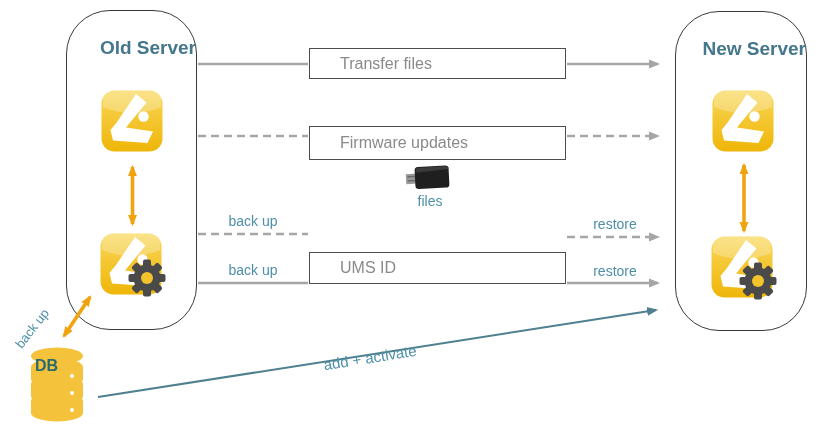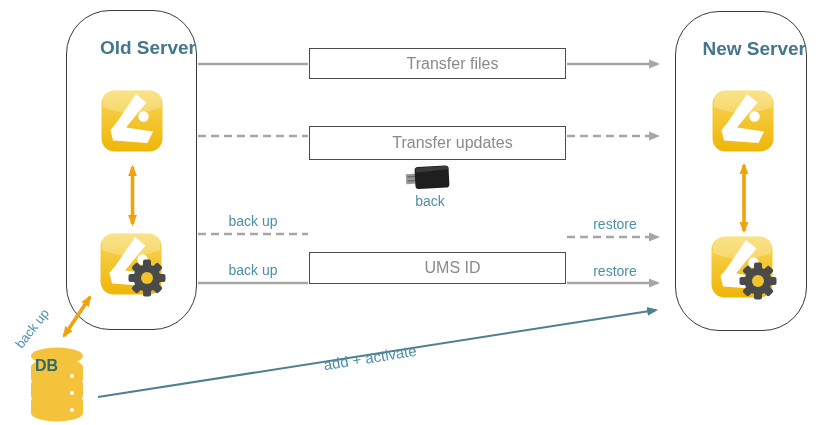--- a/index.html
+++ b/index.html
@@ -5,21 +5,21 @@
   html,body{margin:0;padding:0;background:#fff;}
   .canvas{position:relative;width:830px;height:425px;background:#ffffff;
           font-family:"Liberation Sans",sans-serif;overflow:hidden;}
 
   .server-box{position:absolute;background:#fff;border:1.6px solid #3a3a3a;border-radius:44px;box-sizing:border-box;}
   .server-box.old{left:66px;top:10px;width:131px;height:320px;}
   .server-box.new{left:675px;top:11px;width:132px;height:320px;}
   .server-title{margin-top:26px;text-align:right;font-size:19px;font-weight:bold;color:#44768C;padding-left:16px;}
 
   .step-box{position:absolute;left:309px;width:257px;background:#fff;border:1.2px solid #4c4c4c;
-            box-sizing:border-box;display:flex;align-items:center;justify-content:center;
+            box-sizing:border-box;display:flex;align-items:center;
             font-size:16px;color:#8a8a8a;padding-left:30px;}
   .step-transfer{top:48px;height:31px;}
   .step-firmware{top:126px;height:34px;}
   .step-ums{top:214px;height:32px;margin-top:38px;}
   .step-config{top:262px;height:30px;}
 
   .small-label{position:absolute;font-size:14px;color:#4E8FA8;text-align:center;white-space:nowrap;}
   .lbl-backup-ums{left:199px;width:108px;top:213px;}
   .lbl-backup-cfg{left:199px;width:108px;top:262px;}
   .lbl-restore-ums{left:569px;width:92px;top:216px;}
@@ -46,21 +46,21 @@
     <div class="server-title">Old Server</div>
   </div>
   <div class="server-box new">
     <div class="server-title">New Server</div>
   </div>
 
   <div class="step-box step-transfer">
     <span>Transfer files</span>
   </div>
   <div class="step-box step-firmware">
-    <span>Transfer updates</span>
+    <span>Firmware updates</span>
   </div>
   <div class="step-box step-ums">
     <span>UMS ID</span>
   </div>
 
   <svg class="overlay" width="830" height="425" viewBox="0 0 830 425">
     <defs>
       <linearGradient id="igelGrad" x1="0" y1="0" x2="0" y2="1">
         <stop offset="0" stop-color="#F8D961"></stop>
         <stop offset="0.45" stop-color="#F4C733"></stop>
@@ -163,17 +163,17 @@
     <circle cx="43" cy="30" r="2" fill="#ffffff"></circle>
     <circle cx="43" cy="47" r="2" fill="#ffffff"></circle>
     <circle cx="43" cy="64" r="2" fill="#ffffff"></circle>
     <text x="6" y="25" font-family="Liberation Sans, sans-serif" font-size="16" font-weight="bold" fill="#2A6B6E">DB</text>
   </svg>
 
   <div class="small-label lbl-backup-ums">back up</div>
   <div class="small-label lbl-backup-cfg">back up</div>
   <div class="small-label lbl-restore-ums">restore</div>
   <div class="small-label lbl-restore-cfg">restore</div>
-  <div class="small-label lbl-copy">back</div>
+  <div class="small-label lbl-copy">files</div>
   <div class="small-label lbl-add-activate">add + activate</div>
   <div class="small-label lbl-db-backup">back up</div>
 
 </div>
 
 </body></html>

